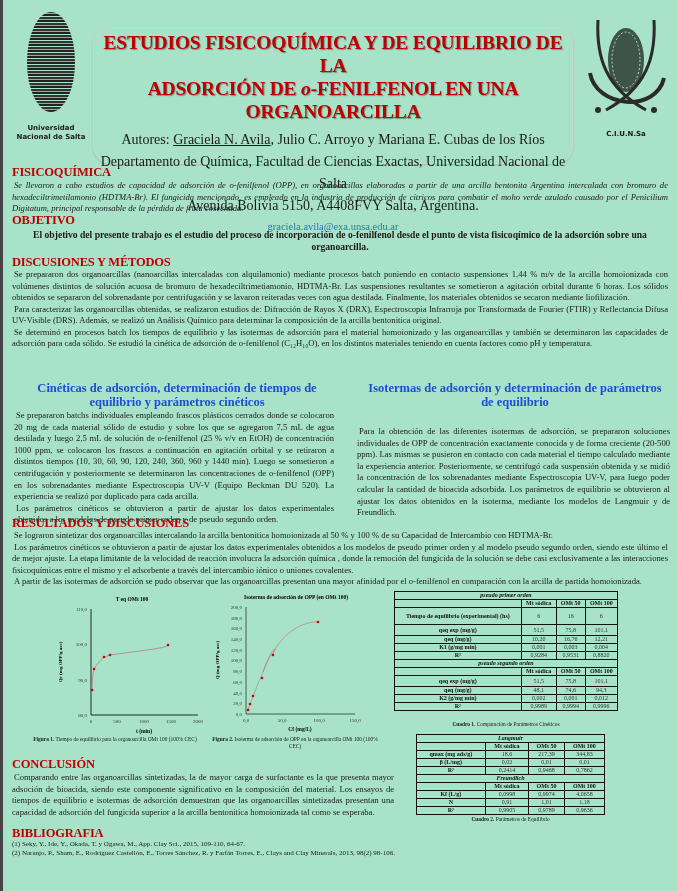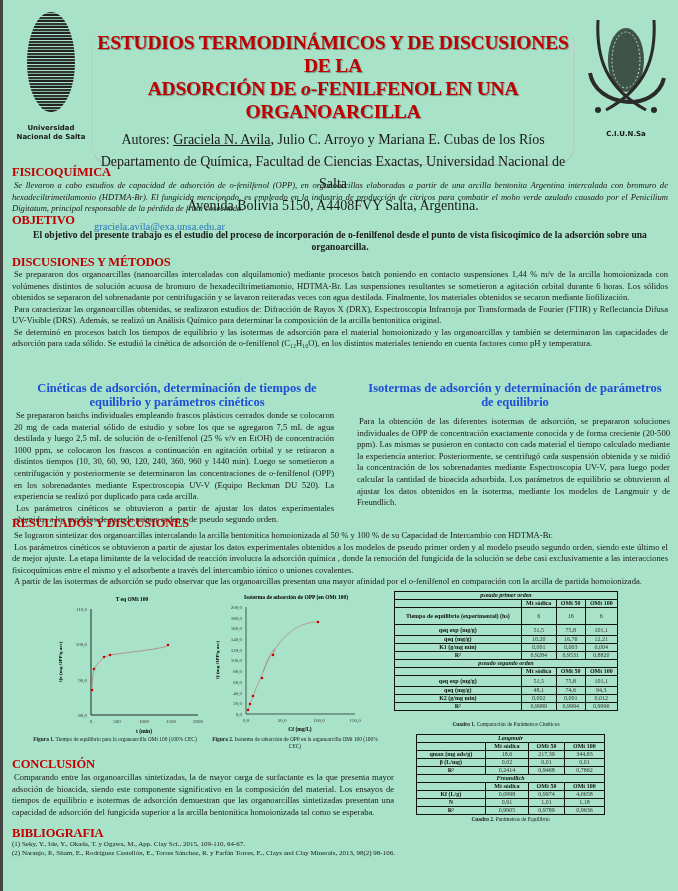--- a/index.html
+++ b/index.html
@@ -6,21 +6,21 @@
   body { width:678px; height:891px; background:#a8e2c9; position:relative; overflow:hidden; font-family:"Liberation Serif", serif; color:#1a1a1a; }
   .leftbar { position:absolute; left:0; top:0; width:3px; height:891px; background:#444; }
   .logo-left { position:absolute; left:16px; top:12px; width:70px; height:125px; }
   .logo-left .seal { width:48px; height:100px; margin:0 auto; border-radius:24px/50px; background:repeating-linear-gradient(0deg,#222 0 2px,#7fb79d 2px 3px,#333 3px 5px,#a8e2c9 5px 6px); }
   .logo-left .cap { font-family:"DejaVu Sans", sans-serif; font-weight:bold; font-size:7px; text-align:center; line-height:9px; margin-top:12px; }
   .logo-right { position:absolute; left:586px; top:18px; width:80px; height:130px; }
   .logo-right .cap { font-family:"DejaVu Sans", sans-serif; font-weight:bold; font-size:7px; text-align:center; position:absolute; top:112px; left:0; width:80px; }
   .titlebox { position:absolute; left:93px; top:27px; width:478px; height:135px; border:1px solid #c9d9d0; border-radius:18px; box-shadow:0 1px 2px rgba(0,0,0,0.15); }
   .title { text-align:center; color:#c00000; font-family:"Liberation Serif", serif; font-weight:bold; font-size:19.5px; line-height:23px; margin-top:3px; letter-spacing:-0.2px; text-shadow:1px 1px 1px rgba(0,0,0,0.35);}
   .authors, .dept, .addr { text-align:center; font-size:14px; line-height:22px; }
-  .email { text-align:left; font-size:10.5px; color:#2e75b6; line-height:20px; }
+  .email { text-align:center; font-size:10.5px; color:#2e75b6; line-height:20px; }
   .u { text-decoration:underline; }
   .sec-h { position:absolute; left:12px; color:#c00000; font-weight:bold; font-size:12.5px; font-family:"Liberation Serif", serif; letter-spacing:-0.2px; }
   .para { position:absolute; left:12px; width:656px; font-size:8.6px; line-height:11.5px; text-align:justify; }
   .para p { margin:0; text-indent:2px; }
   .obj { position:absolute; left:12px; width:656px; text-align:center; font-weight:bold; font-size:9.6px; line-height:12px; }
   .sub-h { position:absolute; color:#1d4ed8; font-weight:bold; font-size:12.5px; text-align:center; line-height:14px; }
   .colpara { position:absolute; font-size:8.6px; line-height:11.6px; text-align:justify; }
   .colpara p { margin:0; text-indent:2px; }
   .chart { position:absolute; }
   .chart svg text { font-family:"Liberation Serif", serif; }
@@ -55,21 +55,21 @@
     <path d="M68 2 C70 40, 60 70, 20 92" stroke="#2b2b2b" stroke-width="3" fill="none"></path>
     <path d="M4 55 C10 90, 70 95, 78 60" stroke="#2b2b2b" stroke-width="4" fill="none"></path>
     <circle cx="12" cy="92" r="3" fill="#2b2b2b"></circle>
     <circle cx="68" cy="92" r="3" fill="#2b2b2b"></circle>
   </svg>
   <div class="cap">C.I.U.N.Sa</div>
 </div>
 
 <div class="titlebox">
   <div class="title">
-    <div>ESTUDIOS TERMODINÁMICOS Y DE DISCUSIONES DE LA</div>
+    <div>ESTUDIOS FISICOQUÍMICA Y DE EQUILIBRIO DE LA</div>
     <div><span>ADSORCIÓN DE </span><i>o</i><span>-FENILFENOL EN UNA ORGANOARCILLA</span></div>
   </div>
   <div class="authors" style="margin-top:6px;">
     <span>Autores: </span><span class="u">Graciela N. Avila</span><span>, Julio C. Arroyo y Mariana E. Cubas de los Ríos</span>
   </div>
   <div class="dept">Departamento de Química, Facultad de Ciencias Exactas, Universidad Nacional de Salta</div>
   <div class="addr">Avenida Bolivia 5150, A4408FVY Salta, Argentina.</div>
   <div class="email">graciela.avila@exa.unsa.edu.ar</div>
 </div>
 
@@ -88,21 +88,21 @@
   <p>Se determinó en procesos batch los tiempos de equilibrio y las isotermas de adsorción para el material homoionizado y las organoarcillas y también se determinaron las capacidades de adsorción para cada sólido. Se estudió la cinética de adsorción de o-fenilfenol (C₁₂H₁₀O), en los distintos materiales teniendo en cuenta factores como pH y temperatura.</p>
 </div>
 
 <div class="sub-h" style="left:12px; width:330px; top:381px;">Cinéticas de adsorción, determinación de tiempos de equilibrio y parámetros cinéticos</div>
 <div class="colpara" style="left:14px; width:320px; top:410px;">
   <p>Se prepararon batchs individuales empleando frascos plásticos cerrados donde se colocaron 20 mg de cada material sólido de estudio y sobre los que se agregaron 7,5 mL de agua destilada y luego 2,5 mL de solución de o-fenilfenol (25 % v/v en EtOH) de concentración 1000 ppm, se colocaron los frascos a continuación en agitación orbital y se retiraron a distintos tiempos (10, 30, 60, 90, 120, 240, 360, 960 y 1440 min). Luego se sometieron a centrifugación y posteriormente se determinaron las concentraciones de o-fenilfenol (OPP) en los sobrenadantes mediante Espectroscopia UV-V (Equipo Beckman DU 520). La experiencia se realizó por duplicado para cada arcilla.</p>
   <p>Los parámetros cinéticos se obtuvieron a partir de ajustar los datos experimentales obtenidos a los modelos de pseudo primer orden y de pseudo segundo orden.</p>
 </div>
 
 <div class="sub-h" style="left:365px; width:300px; top:381px;">Isotermas de adsorción y determinación de parámetros de equilibrio</div>
-<div class="colpara" style="left:357px; width:313px; top:416px;">
+<div class="colpara" style="left:357px; width:313px; top:426px;">
   <p>Para la obtención de las diferentes isotermas de adsorción, se prepararon soluciones individuales de OPP de concentración exactamente conocida y de forma creciente (20-500 ppm). Las mismas se pusieron en contacto con cada material el tiempo calculado mediante la experiencia anterior. Posteriormente, se centrifugó cada suspensión obtenida y se midió la concentración de los sobrenadantes mediante Espectroscopia UV-V, para luego poder calcular la cantidad de bioacida adsorbida. Los parámetros de equilibrio se obtuvieron al ajustar los datos obtenidos en la isoterma, mediante los modelos de Langmuir y de Freundlich.</p>
 </div>
 
 <div class="sec-h" style="top:516px;">RESULTADOS Y DISCUSIONES</div>
 <div class="para" style="top:530px;">
   <p>Se lograron sintetizar dos organoarcillas intercalando la arcilla bentonitica homoionizada al 50 % y 100 % de su Capacidad de Intercambio con HDTMA-Br.</p>
   <p>Los parámetros cinéticos se obtuvieron a partir de ajustar los datos experimentales obtenidos a los modelos de pseudo primer orden y al modelo pseudo segundo orden, siendo este último el de mejor ajuste. La etapa limitante de la velocidad de reacción involucra la adsorción química , donde la remoción del fungicida de la solución se debe casi exclusivamente a las interacciones fisicoquímicas entre el mismo y el adsorbente a través del intercambio iónico o uniones covalentes.</p>
   <p>A partir de las isotermas de adsorción se pudo observar que las organoarcillas presentan una mayor afinidad por el o-fenilfenol en comparación con la arcilla de partida homoionizada.</p>
 </div>
 

